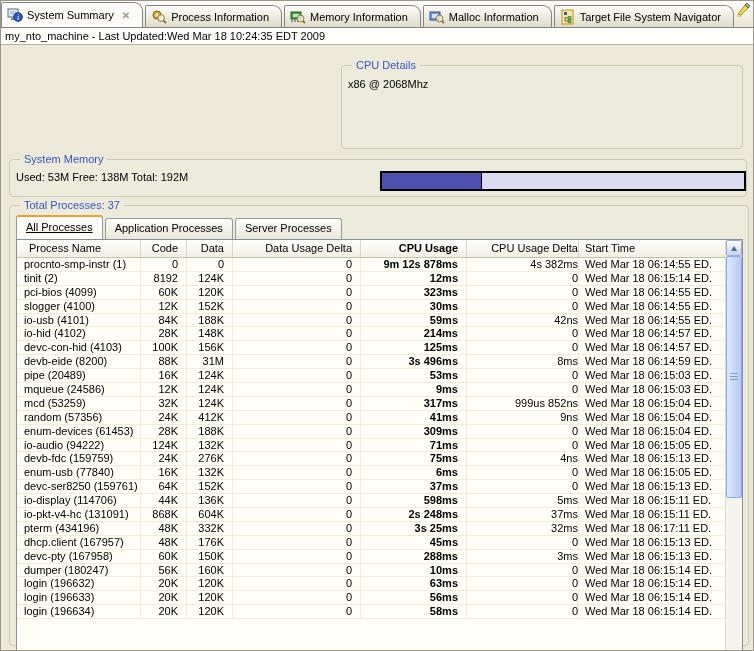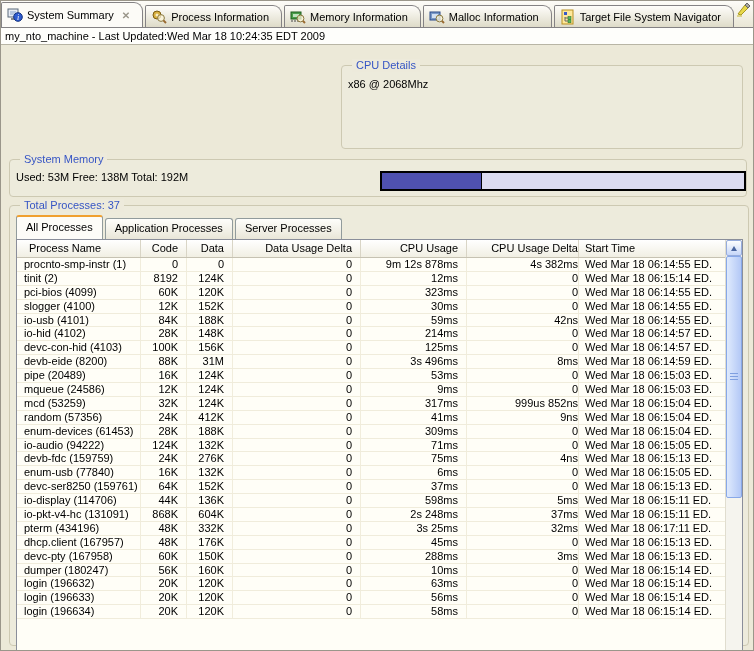--- a/index.html
+++ b/index.html
@@ -35,36 +35,36 @@
   .spec-line{height:18.4px;}
   .cpu-val{padding:12px 0 0 6px;}
   .mem-text{position:absolute;left:6px;top:11px;}
   .mem-bar{position:absolute;left:370px;top:11px;width:366px;height:20px;border:2px solid #000;
     background:var(--mem-empty);box-sizing:border-box;}
   .mem-fill{height:100%;background:var(--mem-fill);border-right:1px solid #000;box-sizing:border-box;}
   
   .ptabs{position:absolute;left:6px;top:11px;height:22px;display:flex;align-items:flex-end;}
   .ptab{height:20px;line-height:19px;padding:0 9px;border:1px solid #919b9c;border-bottom:none;
     border-radius:3px 3px 0 0;background:linear-gradient(#fefefb,#e9e6d8);margin-right:2px;white-space:nowrap;}
-  .ptab.active{height:22px;line-height:20px;background:#fdfcf8;border-top:2px solid var(--tab-orange);z-index:2;}
+  .ptab.active{height:22px;line-height:20px;background:#fdfcf8;border-top:2px solid var(--tab-orange);z-index:2;text-decoration:underline;}
   
   .table{position:absolute;left:6px;top:33px;width:727px;height:503px;border:1px solid #8a8e9a;
     background:#fffef7;box-sizing:border-box;}
   .thead{position:absolute;top:0;left:0;right:17px;height:18px;display:flex;
     background:linear-gradient(#ffffff,#f1efe3);border-bottom:1px solid #c6c2b2;box-sizing:border-box;}
   .th{border-right:1px solid #d9d5c6;box-sizing:border-box;line-height:17px;white-space:nowrap;overflow:hidden;}
   .tbody{position:absolute;top:18px;left:0;right:17px;bottom:17px;overflow:hidden;}
   .trow{display:flex;height:13.9px;border-bottom:1px solid #f0ecdb;box-sizing:border-box;background:#fffef7;}
   .tcell{border-right:1px solid #f1eddc;box-sizing:border-box;line-height:12.5px;white-space:nowrap;overflow:hidden;}
   .c0{width:124px;padding-left:7px;}
   .th.c0{padding-left:12px;}
   .c1{width:46px;text-align:right;padding-right:8px;}
   .c2{width:46px;text-align:right;padding-right:8px;}
   .c3{width:128px;text-align:right;padding-right:8px;}
-  .c4{width:106px;text-align:right;padding-right:8px;}
+  .c4{width:106px;text-align:right;padding-right:8px;font-weight:bold;}
   .c5{width:112px;text-align:right;padding-right:0;}
   .c6{flex:1;padding-left:6px;border-right:none;}
   
   .vscroll{position:absolute;top:0;right:0;bottom:17px;width:17px;background:#f5f4ee;border-left:1px solid #e0ddcf;box-sizing:border-box;}
   .hscroll{position:absolute;left:0;right:0;bottom:0;height:17px;background:#f5f4ee;border-top:1px solid #e0ddcf;box-sizing:border-box;}
   .sb-btn{position:absolute;background:linear-gradient(#fdfefe,var(--sb-face));border:1px solid #96acdd;
     border-radius:2px;box-sizing:border-box;display:flex;align-items:center;justify-content:center;}
   .vscroll .sb-btn{left:0;width:16px;height:16px;}
   .sb-btn.up{top:0;} .sb-btn.down{bottom:0;}
   .hscroll .sb-btn{top:0;width:16px;height:16px;}

